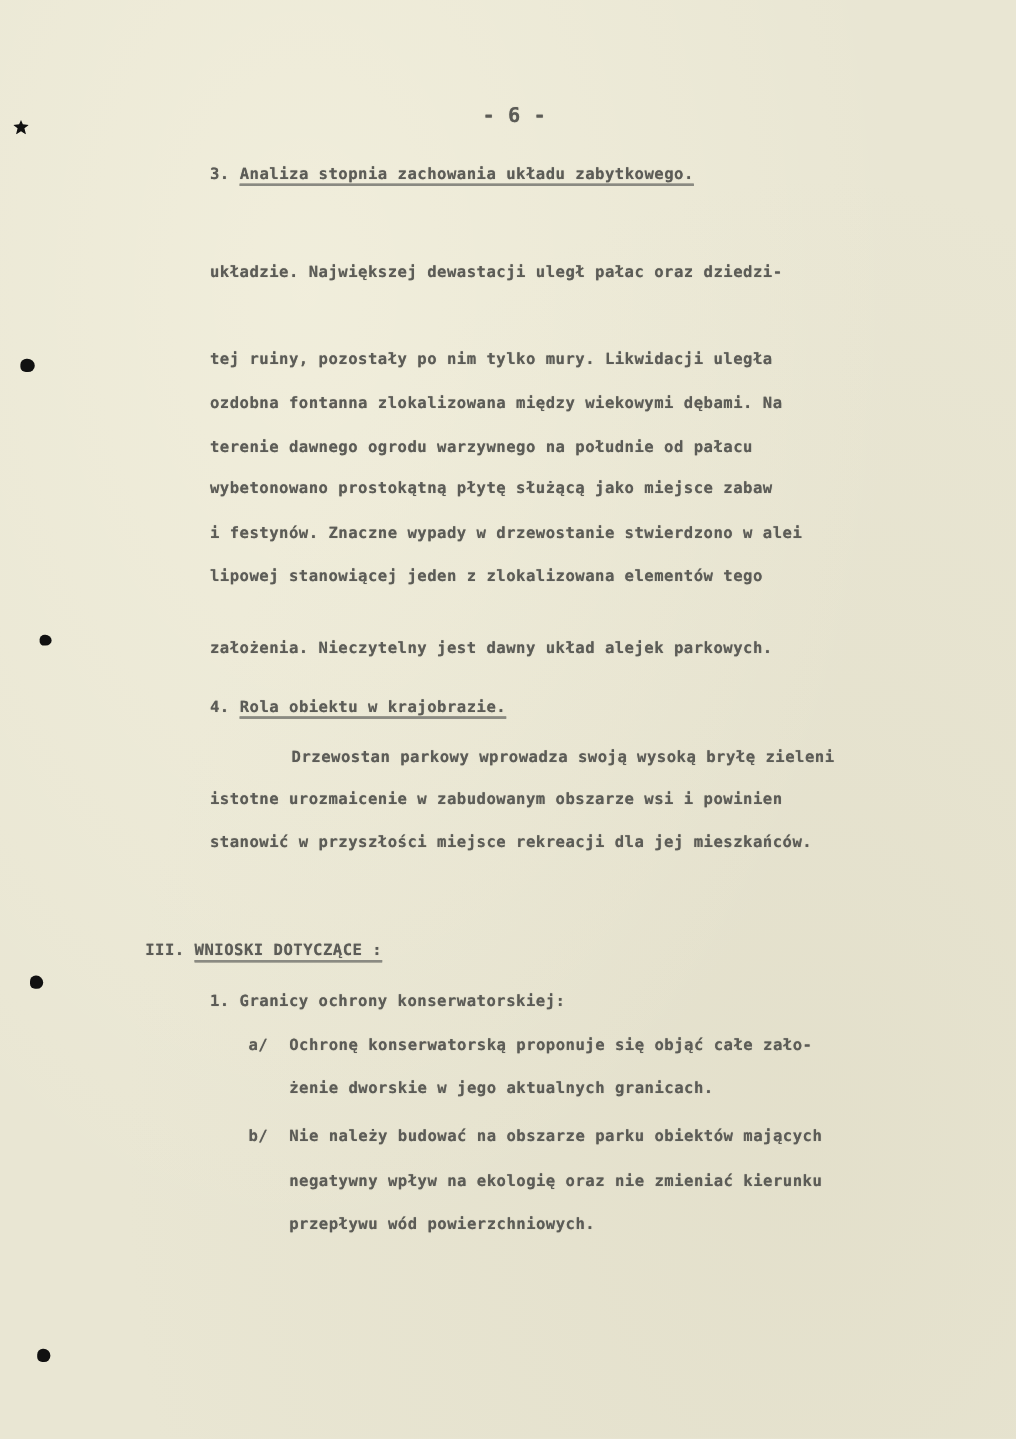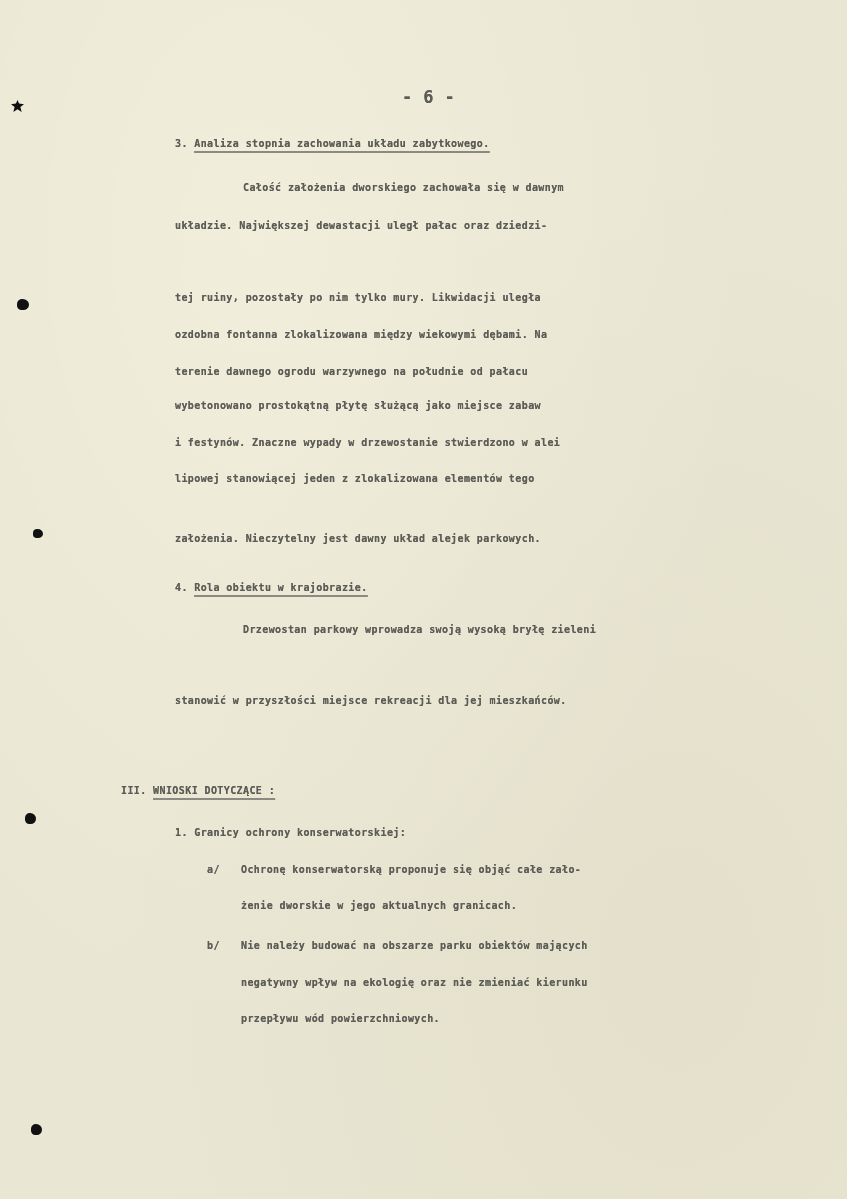--- a/index.html
+++ b/index.html
@@ -23,21 +23,21 @@
       radial-gradient(ellipse at 80% 80%, rgba(210,205,180,0.25), rgba(0,0,0,0) 60%),
       #e9e6d3;
   }
   .hole {
     position: absolute;
     background: #111;
     border-radius: 45% 55% 50% 40%;
   }
   .tw {
     position: absolute;
-    font-size: 10px;
+    font-size: 13px;
     font-weight: bold;
     letter-spacing: 0.4px;
     white-space: nowrap;
     color: #5c5c57;
     text-shadow: 0 0 0.6px rgba(60,60,55,0.6);
   }
   .u {
     text-decoration: underline;
     text-decoration-thickness: 2px;
     text-underline-offset: 4px;
@@ -56,36 +56,36 @@
   <div class="hole" style="left:25px;top:813px;width:11px;height:11px;"></div>
   <div class="hole" style="left:31px;top:1124px;width:11px;height:11px;"></div>
 
   <div class="tw pagenum">- 6 -</div>
 
   <div class="tw" style="left:175px;top:138px;">
     <span>3.</span>
     <span class="u">Analiza stopnia zachowania układu zabytkowego.</span>
   </div>
 
-  <div class="tw" style="left:243px;top:182px;">Całość założenia dworskiego zachowała się w dawnym</div>
   <div class="tw" style="left:175px;top:220px;">układzie. Największej dewastacji uległ pałac oraz dziedzi-</div>
   <div class="tw" style="left:175px;top:292px;text-align:right;">tej ruiny, pozostały po nim tylko mury. Likwidacji uległa</div>
   <div class="tw" style="left:175px;top:329px;">ozdobna fontanna zlokalizowana między wiekowymi dębami. Na</div>
   <div class="tw" style="left:175px;top:366px;">terenie dawnego ogrodu warzywnego na południe od pałacu</div>
   <div class="tw" style="left:175px;top:400px;">wybetonowano prostokątną płytę służącą jako miejsce zabaw</div>
   <div class="tw" style="left:175px;top:437px;">i festynów. Znaczne wypady w drzewostanie stwierdzono w alei</div>
   <div class="tw" style="left:175px;top:473px;">lipowej stanowiącej jeden z zlokalizowana elementów tego</div>
   <div class="tw" style="left:175px;top:509px;margin-top:24px;">założenia. Nieczytelny jest dawny układ alejek parkowych.</div>
 
   <div class="tw" style="left:175px;top:582px;">
     <span>4.</span>
     <span class="u">Rola obiektu w krajobrazie.</span>
   </div>
 
   <div class="tw" style="left:243px;top:624px;">Drzewostan parkowy wprowadza swoją wysoką bryłę zieleni</div>
+  <div class="tw" style="left:175px;top:659px;">istotne urozmaicenie w zabudowanym obszarze wsi i powinien</div>
   <div class="tw" style="left:175px;top:695px;">stanowić w przyszłości miejsce rekreacji dla jej mieszkańców.</div>
 
   <div class="tw" style="left:121px;top:785px;">
     <span>III.</span>
     <span class="u">WNIOSKI DOTYCZĄCE :</span>
   </div>
 
   <div class="tw" style="left:175px;top:827px;">1. Granicy ochrony konserwatorskiej:</div>
 
   <div class="tw" style="left:207px;top:864px;">a/</div>

